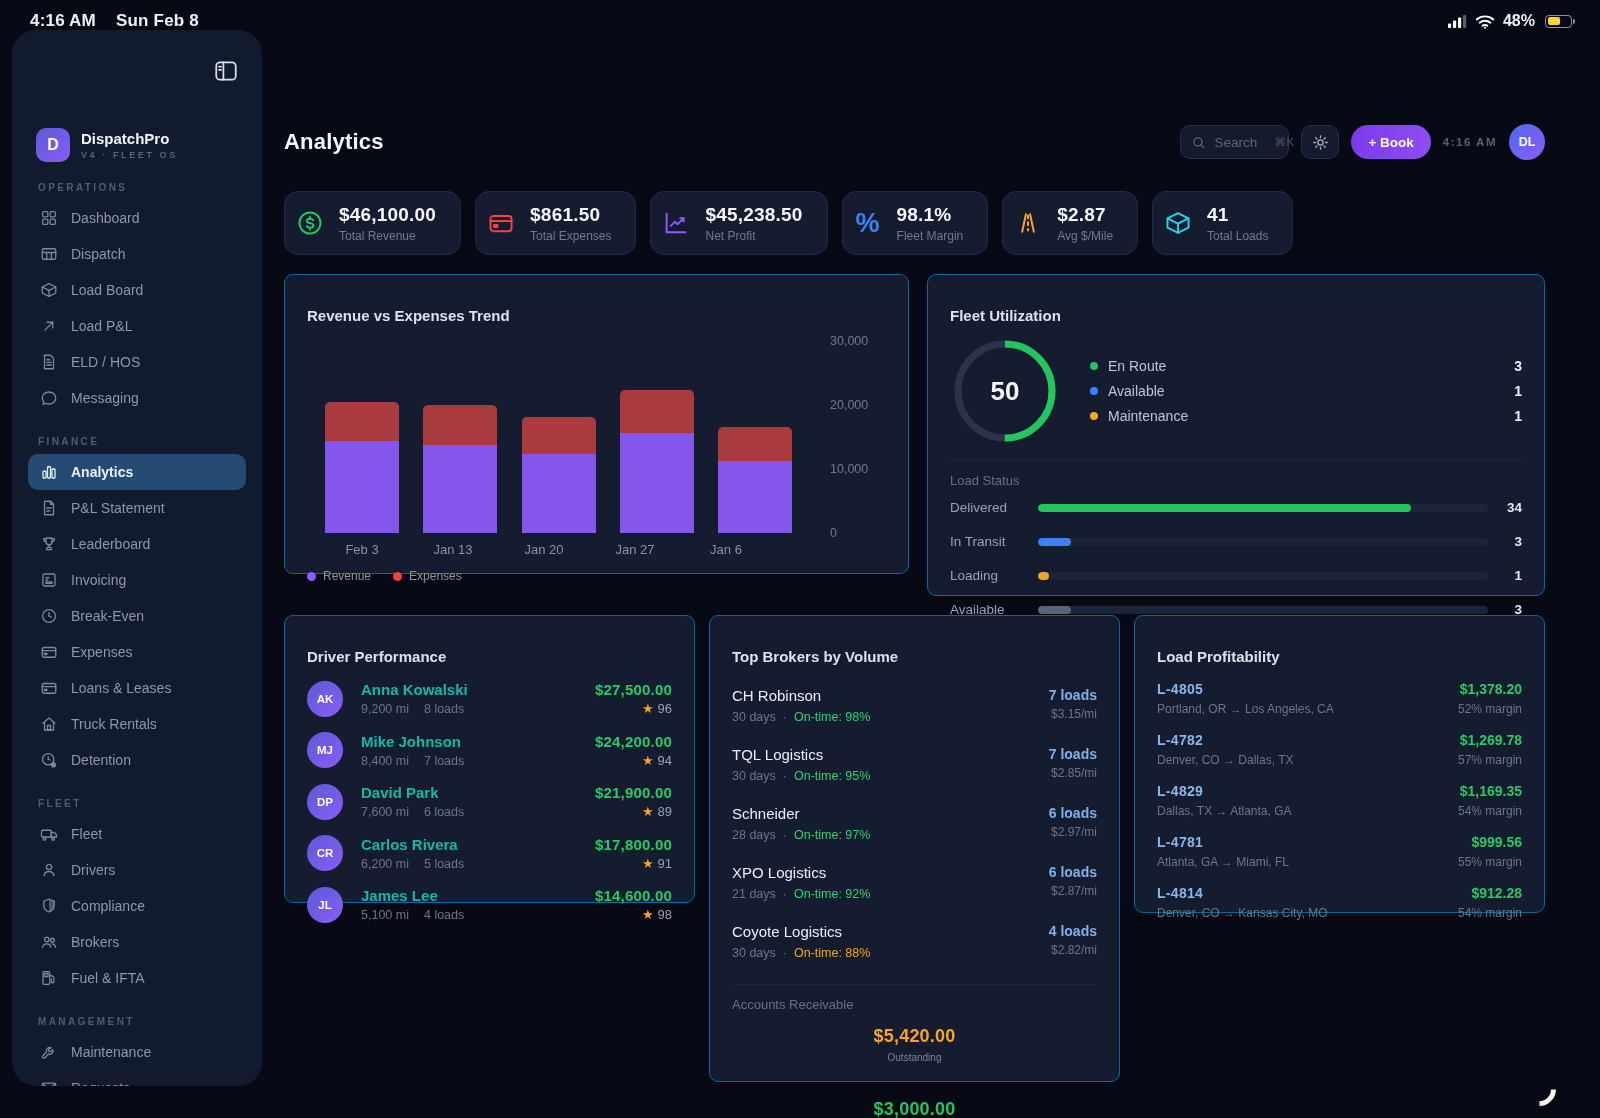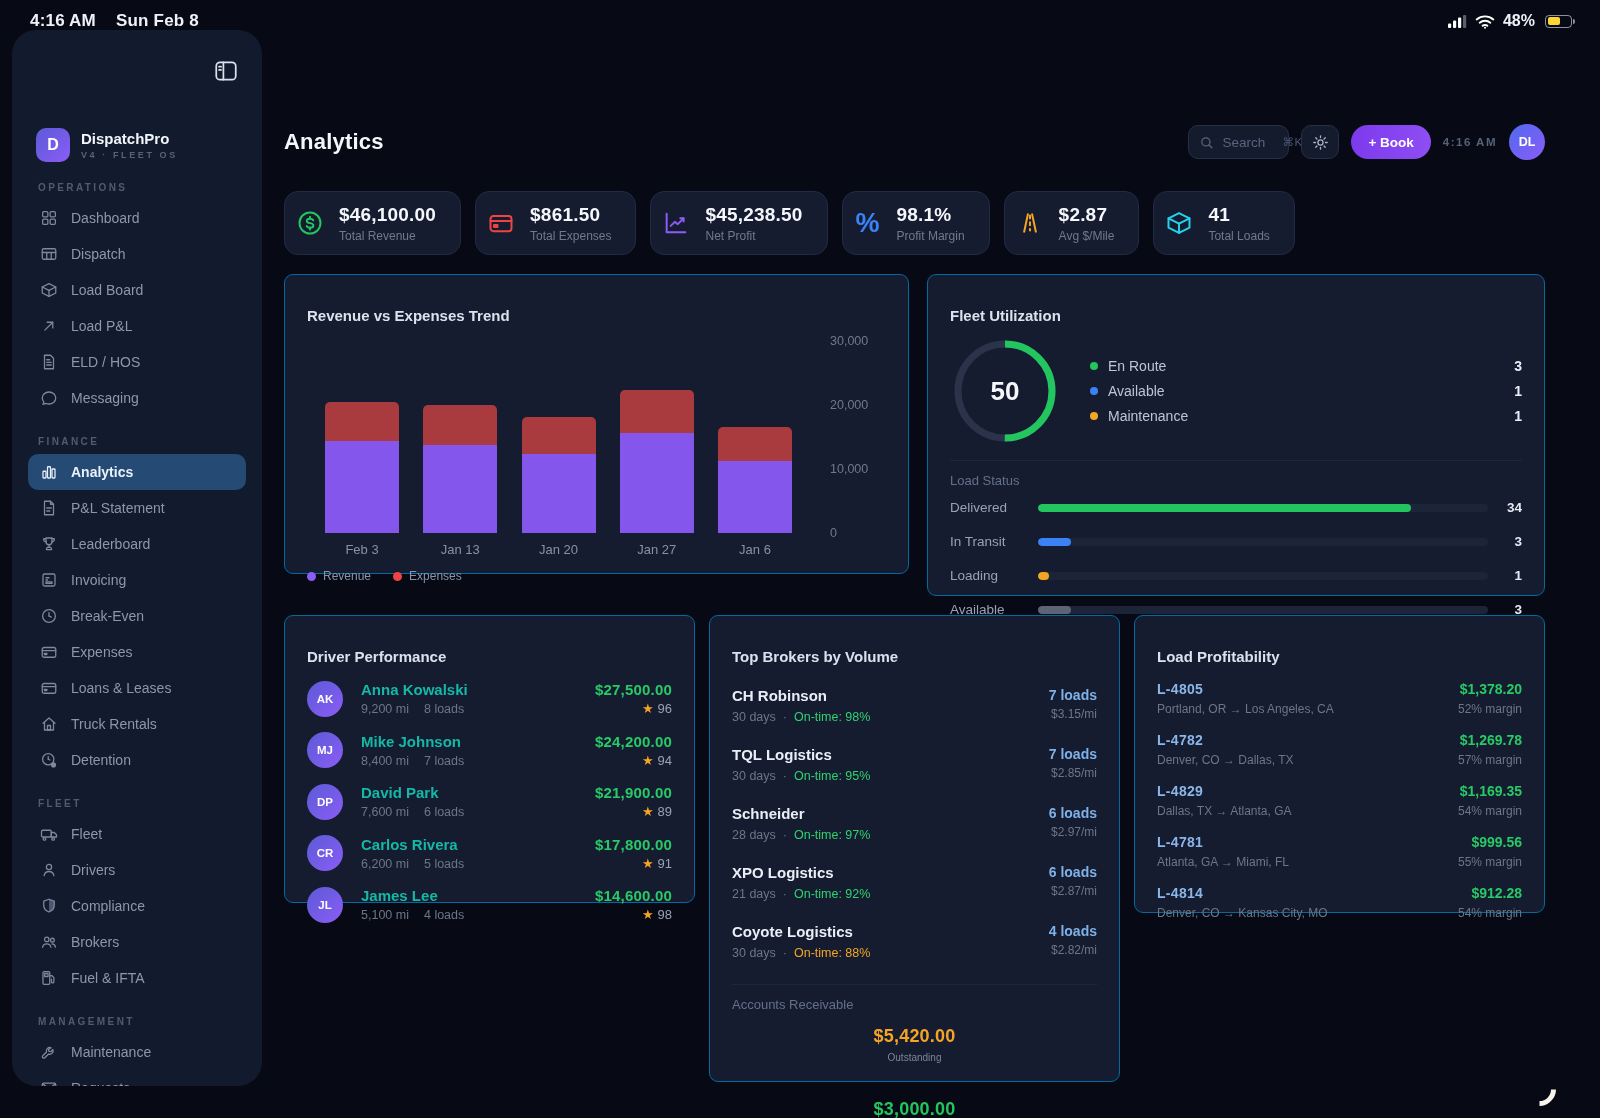--- a/index.html
+++ b/index.html
@@ -38,21 +38,21 @@
     color:#8d97ac; font-size:14px; cursor:pointer;}
   .nav-item .icon{ width:18px; height:18px; color:#7e89a0; flex:none;}
   .nav-item.active{ background:#254a73; color:#e9f1fc; font-weight:700;}
   .nav-item.active .icon{ color:#e9f1fc; }
 
   
   .main{ position:absolute; left:284px; top:42px; right:55px; bottom:0;}
   .topbar{ margin-top:82px; display:flex; align-items:center; }
   .page-title{ font-size:22px; font-weight:700; color:#f3f6fb; letter-spacing:.2px;}
   .topbar-right{ margin-left:auto; display:flex; align-items:center; gap:12px;}
-  .search-box{ display:flex; align-items:center; gap:8px; height:34px; width:101px; padding:0 10px;
+  .search-box{ display:flex; align-items:center; gap:8px; height:34px; width:109px; padding:0 10px;
     background:#141b2d; border:1px solid #262f49; border-radius:10px; color:#59657e;}
   .search-box input{ background:none; border:none; outline:none; width:52px; font-size:13.5px; color:#aab3c6;
     font-family:"Liberation Sans","DejaVu Sans",sans-serif;}
   .search-box input::placeholder{ color:#59657e; }
   .kbd{ font-size:11.5px; color:#4b5671; letter-spacing:.5px;}
   .theme-btn{ width:38px; height:34px; border-radius:10px; background:#141b2d; border:1px solid #262f49;
     color:#aab3c5; display:grid; place-items:center; cursor:pointer;}
   .book-btn{ height:34px; padding:0 17px; border:none; border-radius:17px; cursor:pointer;
     background:linear-gradient(90deg,#7c3aed,#8f4df3); color:#fff; font-size:13.5px; font-weight:700;
     font-family:"Liberation Sans","DejaVu Sans",sans-serif;}
@@ -77,21 +77,21 @@
   .chart-card{ width:625px; height:300px;}
   .fleet-card{ flex:1; height:322px;}
 
   
   .plot-wrap{ position:relative; height:192px; margin-top:17px;}
   .y-axis{ position:absolute; top:0; bottom:0; right:0; width:72px;}
   .y-tick{ position:absolute; left:16px; transform:translateY(-50%); font-size:12.5px; color:#6e7990;}
   .bars{ position:absolute; left:10px; right:86px; top:0; bottom:0; display:flex; justify-content:space-between; align-items:flex-end; padding:0 8px;}
   .bar-col{ width:74px; height:100%; display:flex; flex-direction:column; justify-content:flex-end;}
   .seg-top{ border-radius:5px 5px 0 0;}
-  .x-labels{ display:flex; justify-content:space-between; padding:0 8px; margin:9px 86px 8px 10px;}
+  .x-labels{ display:flex; padding:0 8px; margin:9px 86px 8px 10px;gap:17px;}
   .x-label{ width:74px; text-align:center; font-size:13px; color:#8791a6;}
   .chart-legend{ display:flex; gap:22px; margin-top:12px; align-items:center;}
   .legend-item{ display:flex; align-items:center; gap:7px; font-size:12px; color:#8a94a8;}
   .dot{ width:9px; height:9px; border-radius:50%; flex:none;}
 
   
   .fleet-top{ display:flex; align-items:center; gap:30px; margin-top:12px;}
   .donut-wrap{ position:relative; width:110px; height:110px; flex:none;}
   .donut-val{ position:absolute; inset:0; display:grid; place-items:center; font-size:26px; font-weight:700; color:#f4f7fb;}
   .fleet-legend{ flex:1; display:flex; flex-direction:column; gap:9px;}
@@ -115,21 +115,21 @@
   .drv-avatar{ width:36px; height:36px; border-radius:50%; background:linear-gradient(135deg,#5b5bd6,#8b5cf6);
     display:grid; place-items:center; font-size:11.5px; font-weight:700; color:#fff; flex:none;}
   .drv-name{ font-size:15px; font-weight:700; color:#14b8a6;}
   .drv-sub{ font-size:12.5px; color:#6b7689; margin-top:4px; display:flex; gap:15px;}
   .drv-right{ margin-left:auto; text-align:right;}
   .drv-money{ font-size:15px; font-weight:700; color:#27ca66; letter-spacing:.2px;}
   .drv-score{ font-size:13px; color:#98a2b5; margin-top:3px;}
   .star{ color:#f5a524; margin-right:4px;}
 
   .brk-row{ display:flex; align-items:flex-start; margin-top:22px;}
-  .brk-name{ font-size:15px; font-weight:700; color:#eaeff7;}
+  .brk-name{ font-size:15px; font-weight:400; color:#eaeff7;}
   .brk-sub{ font-size:12.5px; color:#6b7689; margin-top:6px; display:flex; align-items:center; gap:7px;}
   .brk-right{ margin-left:auto; text-align:right;}
   .brk-loads{ font-size:14px; font-weight:700; color:#7fb1e8;}
   .brk-rate{ font-size:12px; color:#6b7689; margin-top:4px;}
 
   .ar-cols{ display:flex; gap:36px; margin-top:14px;flex-direction:column;}
   .ar-col{ text-align:center;}
   .ar-value{ font-size:18px; font-weight:700; letter-spacing:.2px;}
   .ar-label{ font-size:10px; color:#7b8599; margin-top:5px;}
 
@@ -505,21 +505,21 @@
         </span>
         <div>
           <div class="kpi-value">$45,238.50</div>
           <div class="kpi-label">Net Profit</div>
         </div>
       </div>
       <div class="kpi-card">
         <span class="kpi-icon kpi-pct" style="color: rgb(59, 130, 246);">%</span>
         <div>
           <div class="kpi-value">98.1%</div>
-          <div class="kpi-label">Profit Margin</div>
+          <div class="kpi-label">Fleet Margin</div>
         </div>
       </div>
       <div class="kpi-card">
         <span class="kpi-icon" style="color: rgb(245, 165, 36);">
           <span class="icon">
             <svg width="28" height="28" viewBox="0 0 24 24" fill="none" stroke="currentColor" stroke-width="1.7" stroke-linecap="round" stroke-linejoin="round">
               <path d="M7 19.5L10.2 4.5"></path>
               <path d="M17 19.5L13.8 4.5"></path>
               <line x1="12" y1="5.5" x2="12" y2="18.5" stroke-dasharray="2.6 3.2"></line>
             </svg>

